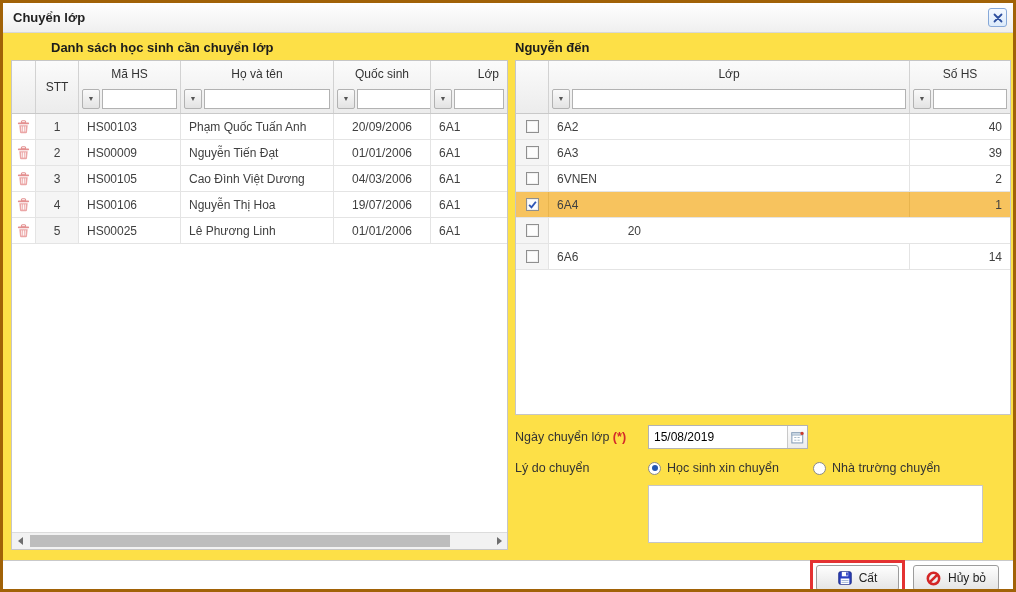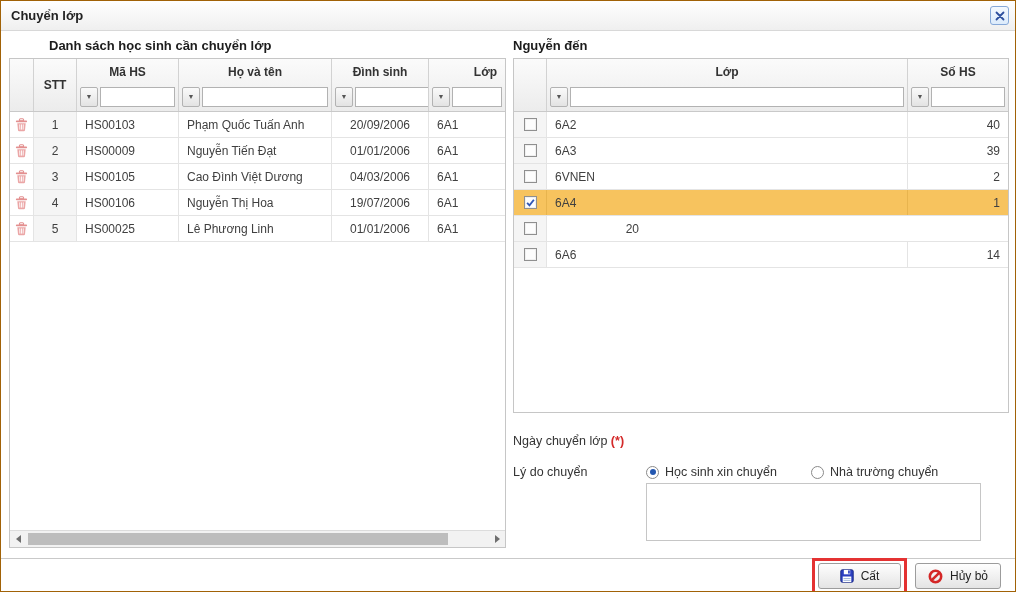--- a/index.html
+++ b/index.html
@@ -1,20 +1,20 @@
 <!DOCTYPE html>
 <html><head>
 <meta charset="utf-8">
 <style>
   * { box-sizing: border-box; margin: 0; padding: 0; }
   html,body { background:#e8e8e8; }
   body { font-family:"Liberation Sans", sans-serif; color:#404040; }
   .dialog {
-    position:relative; width:1016px; height:592px; background:#ffffff;
-    border:1px solid #a16207; overflow:hidden;
+    position:relative; width:1016px; height:592px; background:#fde047;
+    border:3px solid #a16207; overflow:hidden;
   }
   
   .titlebar {
     position:absolute; left:0; top:0; width:100%; height:30px;
     background:linear-gradient(#ffffff,#efefef);
     border-bottom:1px solid #d8d8d8;
     font-size:13px; font-weight:bold; color:#222;
     line-height:30px; padding-left:10px;
   }
   .close-btn {
@@ -23,21 +23,21 @@
     background:linear-gradient(#f4f9ff,#dcebfb);
     display:flex; align-items:center; justify-content:center; cursor:pointer;
   }
   
   .section-title { position:absolute; font-size:13px; font-weight:bold; color:#1c1c1c; }
   
   .grid { position:absolute; border:1px solid #c6c6c6; background:#fff; display:flex; flex-direction:column; overflow:hidden; }
   .ghead { display:flex; height:53px; background:linear-gradient(#fbfbfb,#ececec); border-bottom:1px solid #c9c9c9; flex:0 0 auto; }
   .gcol { border-right:1px solid #d2d2d2; display:flex; flex-direction:column; overflow:hidden; }
   .gcol:last-child { border-right:none; }
-  .gcol .lbl { height:27px; display:flex; align-items:center; justify-content:center; font-size:12px; font-weight:bold; color:#333; }
+  .gcol .lbl { height:27px; display:flex; align-items:center; justify-content:center; font-size:12px; font-weight:normal; color:#333; }
   .gcol .lbl.full { height:53px; }
   .gcol .lbl.right { justify-content:flex-end; padding-right:8px; }
   .gcol .flt { height:26px; display:flex; align-items:center; padding:0 3px 3px 3px; gap:2px; }
   .dd-btn {
     width:18px; height:20px; flex:0 0 auto; border:1px solid #b2b2b2; border-radius:2px;
     background:linear-gradient(#fafafa,#e3e3e3); display:flex; align-items:center; justify-content:center;
     font-size:7px; color:#555; cursor:pointer;
   }
   .flt input {
     flex:1 1 auto; min-width:10px; height:20px; border:1px solid #b2b2b2; background:#fff;
@@ -67,21 +67,21 @@
   .grow.selected .cell, .grow.selected .chk-cell { background:#f7c35e; border-right-color:#e8b44e; border-bottom-color:#e8b44e; }
   .checkbox { width:13px; height:13px; border:1px solid #8f8f8f; background:#fdfdfd; box-shadow:inset 0 0 0 1px #f0f0f0; display:flex; align-items:center; justify-content:center; cursor:pointer; }
   
   .hscroll { flex:0 0 17px; background:#f2f2f2; border-top:1px solid #dcdcdc; position:relative; }
   .sb-thumb { position:absolute; left:18px; top:2px; width:420px; height:12px; background:#bdbdbd; cursor:pointer; }
   .sb-arrow { position:absolute; top:0; width:16px; height:16px; display:flex; align-items:center; justify-content:center; cursor:pointer; }
   .sb-arrow.left { left:0; } .sb-arrow.right { right:0; }
   .tri-l { width:0; height:0; border-top:4px solid transparent; border-bottom:4px solid transparent; border-right:5px solid #6e6e6e; }
   .tri-r { width:0; height:0; border-top:4px solid transparent; border-bottom:4px solid transparent; border-left:5px solid #6e6e6e; }
   
-  .form-row { position:absolute; display:flex; align-items:flex-end; font-size:12.5px; color:#333; }
+  .form-row { position:absolute; display:flex; align-items:center; font-size:12.5px; color:#333; }
   .form-label { width:133px; flex:0 0 auto; }
   .req { color:#d42a2a; font-weight:bold; }
   .date-input { display:flex; width:160px; height:24px; border:1px solid #b2b2b2; background:#fff; }
   .date-input input { border:none; outline:none; flex:1; min-width:10px; font-family:"Liberation Sans",sans-serif; font-size:12px; padding:0 5px; }
   .radio-opt { display:flex; align-items:center; gap:6px; cursor:pointer; }
   .radio { width:13px; height:13px; border:1px solid #8a8a8a; border-radius:50%; background:#fff; display:flex; align-items:center; justify-content:center; }
   .radio.on::after { content:""; width:6px; height:6px; border-radius:50%; background:#2457b0; }
   .note-area { position:absolute; border:1px solid #c6c6c6; background:#fff; resize:none; outline:none; font-family:"Liberation Sans",sans-serif; font-size:12px; padding:4px; }
   
   .footer { position:absolute; left:0; top:557px; width:100%; height:35px; background:#fff; border-top:1px solid #c9c9c9;
@@ -122,21 +122,21 @@
         </div>
       </div>
       <div class="gcol c-hoten">
         <div class="lbl">Họ và tên</div>
         <div class="flt">
           <div class="dd-btn">▼</div>
           <input style="">
         </div>
       </div>
       <div class="gcol c-ngs">
-        <div class="lbl">Đình sinh</div>
+        <div class="lbl">Quốc sinh</div>
         <div class="flt">
           <div class="dd-btn">▼</div>
           <div class="with-cal">
             <input style="">
 
           </div>
         </div>
       </div>
       <div class="gcol c-lop-l">
         <div class="lbl right">Lớp</div>
@@ -304,20 +304,31 @@
         <div class="cell right c-sohs">14</div>
       </div>
       <div class="filler"></div>
     </div>
   </div>
 
   <div class="form-row" style="left:512px; top:421px; width:496px; height:26px;">
     <div class="form-label">
       <span>Ngày chuyển lớp</span>
       <span class="req">(*)</span>
+    </div>
+    <div class="date-input">
+      <input value="15/08/2019" style="">
+      <div class="cal-btn">
+        <svg width="13" height="13" viewBox="0 0 12 12">
+            <rect x="0.8" y="1.6" width="10" height="9.4" fill="#fff" stroke="#8aa0b8"></rect>
+            <rect x="0.8" y="1.6" width="10" height="2.2" fill="#ccd9e6" stroke="#8aa0b8" stroke-width="0.6"></rect>
+            <path d="M3 6h2M6 6h2M3 8.5h2M6 8.5h2" stroke="#9bb0c4" stroke-width="0.8"></path>
+            <circle cx="10.2" cy="2.2" r="1.5" fill="#cc3b2a"></circle>
+          </svg>
+      </div>
     </div>
   </div>
 
   <div class="form-row" style="left:512px; top:452px; width:496px; height:26px;">
     <div class="form-label">Lý do chuyển</div>
     <div class="radio-opt" style="width:165px;">
       <span class="radio on"></span>
       <span>Học sinh xin chuyển</span>
     </div>
     <div class="radio-opt">

